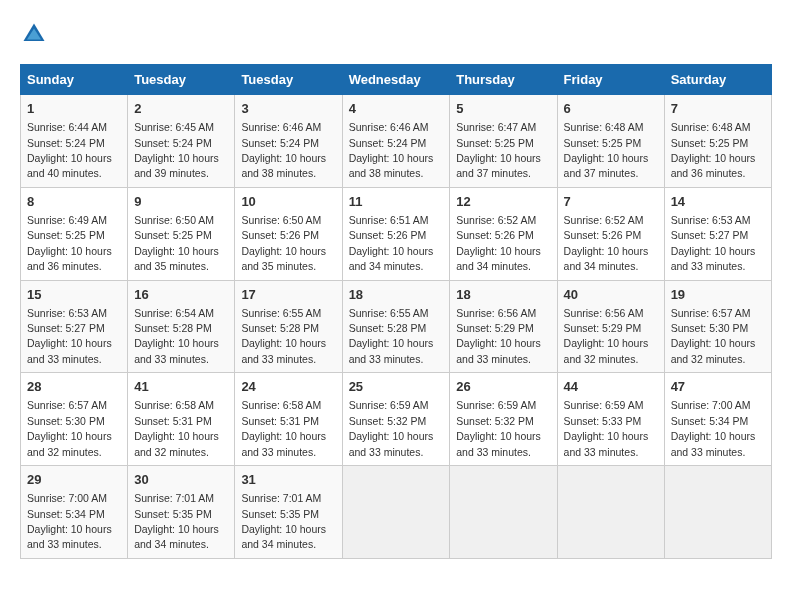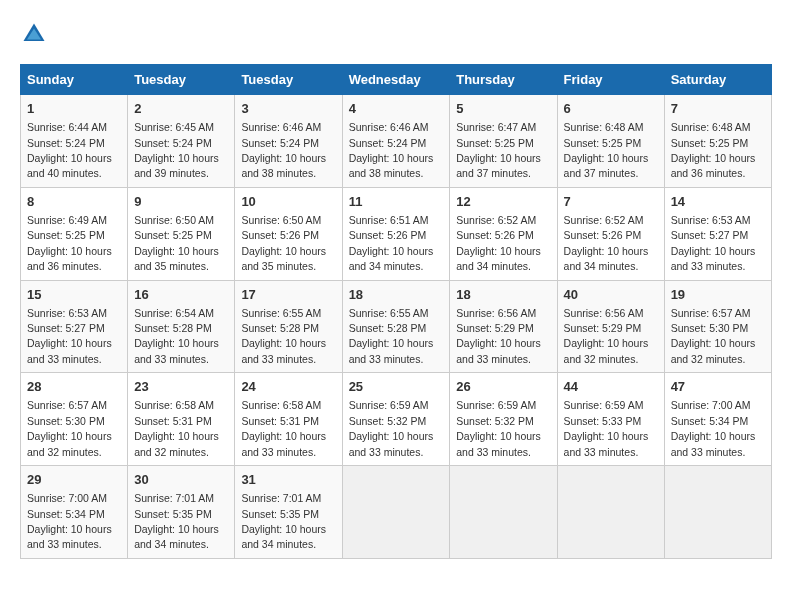--- a/index.html
+++ b/index.html
@@ -149,21 +149,21 @@
         <td><span class="day-num">15</span><span class="day-info">Sunrise: 6:53 AM<br>Sunset: 5:27 PM<br>Daylight: 10 hours and 33 minutes.</span></td>
         <td><span class="day-num">16</span><span class="day-info">Sunrise: 6:54 AM<br>Sunset: 5:28 PM<br>Daylight: 10 hours and 33 minutes.</span></td>
         <td><span class="day-num">17</span><span class="day-info">Sunrise: 6:55 AM<br>Sunset: 5:28 PM<br>Daylight: 10 hours and 33 minutes.</span></td>
         <td><span class="day-num">18</span><span class="day-info">Sunrise: 6:55 AM<br>Sunset: 5:28 PM<br>Daylight: 10 hours and 33 minutes.</span></td>
         <td><span class="day-num">18</span><span class="day-info">Sunrise: 6:56 AM<br>Sunset: 5:29 PM<br>Daylight: 10 hours and 33 minutes.</span></td>
         <td><span class="day-num">40</span><span class="day-info">Sunrise: 6:56 AM<br>Sunset: 5:29 PM<br>Daylight: 10 hours and 32 minutes.</span></td>
         <td><span class="day-num">19</span><span class="day-info">Sunrise: 6:57 AM<br>Sunset: 5:30 PM<br>Daylight: 10 hours and 32 minutes.</span></td>
       </tr>
       <tr>
         <td><span class="day-num">28</span><span class="day-info">Sunrise: 6:57 AM<br>Sunset: 5:30 PM<br>Daylight: 10 hours and 32 minutes.</span></td>
-        <td><span class="day-num">23</span><span class="day-info">Sunrise: 6:58 AM<br>Sunset: 5:31 PM<br>Daylight: 10 hours and 32 minutes.</span></td>
+        <td><span class="day-num">41</span><span class="day-info">Sunrise: 6:58 AM<br>Sunset: 5:31 PM<br>Daylight: 10 hours and 32 minutes.</span></td>
         <td><span class="day-num">24</span><span class="day-info">Sunrise: 6:58 AM<br>Sunset: 5:31 PM<br>Daylight: 10 hours and 33 minutes.</span></td>
         <td><span class="day-num">25</span><span class="day-info">Sunrise: 6:59 AM<br>Sunset: 5:32 PM<br>Daylight: 10 hours and 33 minutes.</span></td>
         <td><span class="day-num">26</span><span class="day-info">Sunrise: 6:59 AM<br>Sunset: 5:32 PM<br>Daylight: 10 hours and 33 minutes.</span></td>
         <td><span class="day-num">44</span><span class="day-info">Sunrise: 6:59 AM<br>Sunset: 5:33 PM<br>Daylight: 10 hours and 33 minutes.</span></td>
         <td><span class="day-num">47</span><span class="day-info">Sunrise: 7:00 AM<br>Sunset: 5:34 PM<br>Daylight: 10 hours and 33 minutes.</span></td>
       </tr>
       <tr>
         <td><span class="day-num">29</span><span class="day-info">Sunrise: 7:00 AM<br>Sunset: 5:34 PM<br>Daylight: 10 hours and 33 minutes.</span></td>
         <td><span class="day-num">30</span><span class="day-info">Sunrise: 7:01 AM<br>Sunset: 5:35 PM<br>Daylight: 10 hours and 34 minutes.</span></td>
         <td><span class="day-num">31</span><span class="day-info">Sunrise: 7:01 AM<br>Sunset: 5:35 PM<br>Daylight: 10 hours and 34 minutes.</span></td>

